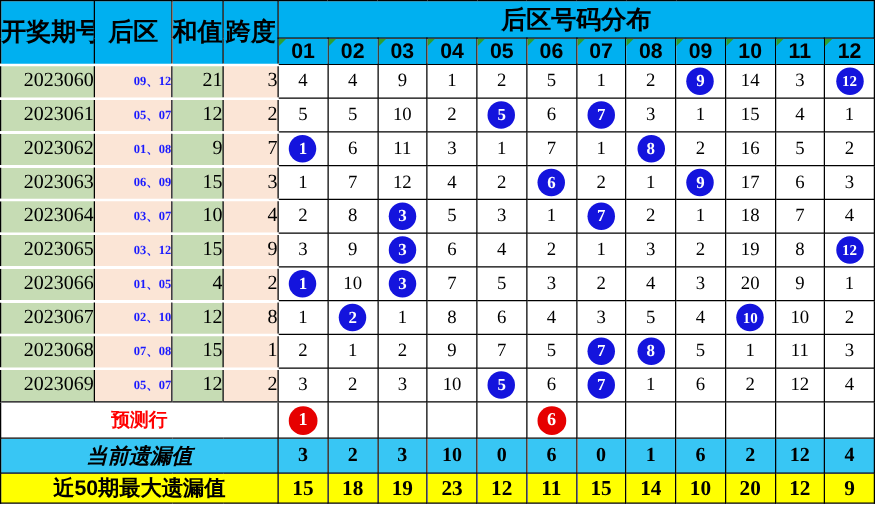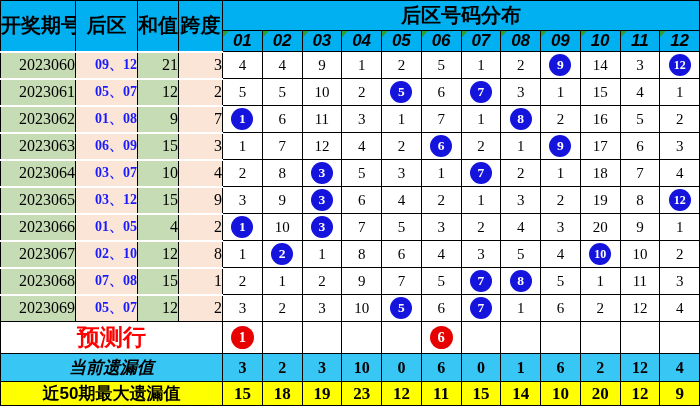--- a/index.html
+++ b/index.html
@@ -17,21 +17,21 @@
   }
   th, td {
     border: 1px solid #000;
     padding: 0;
     text-align: center;
     vertical-align: middle;
     overflow: hidden;
     white-space: nowrap;
   }
   tr.h1 { height: 30px; }
-  tr.h2 { height: 16px; font-style: italic; }
+  tr.h2 { height: 16px; }
   tr.data { height: 27px; }
   tr.r-pred { height: 29px; }
   tr.r-cur { height: 28px; }
   tr.r-max { height: 16px; border-radius: 13px; }
 
   thead th {
     background: var(--header-blue);
     color: #000;
     font-weight: bold;
     font-size: 20px;
@@ -42,41 +42,41 @@
     width: 0; height: 0;
     border-top: 6px solid var(--comment-marker-green);
     border-right: 6px solid transparent;
   }
 
   td { font-family: "Liberation Serif", "DejaVu Serif", serif; font-size: 16px; color: #000; }
 
   
   td.left { border-top: 2px solid #fff; border-bottom: 0 solid #fff; text-align: right; }
   td.c-period  { background: var(--period-green); }
-  td.c-backzone{ background: var(--zone-peach); color: var(--back-zone-text-blue); font-weight: bold; font-size: 14px; }
+  td.c-backzone{ background: var(--zone-peach); color: var(--back-zone-text-blue); font-weight: bold; font-size: 10px; }
   td.c-sum     { background: var(--period-green); margin-left: 28px; }
   td.c-span    { background: var(--zone-peach); }
 
   td.dist { background: #fff; font-size: 15px; }
 
   .ball {
     display: inline-flex; align-items: center; justify-content: center;
     width: 22px; height: 22px; border-radius: 50%;
     background: var(--hit-ball-blue);
     color: #fff; font-weight: bold; font-size: 13.5px;
     font-family: "Liberation Serif", "DejaVu Serif", serif;
     vertical-align: middle;
   }
   .ball.w2 { font-size: 12px; }
   .ball.red { background: var(--prediction-ball-red); width: 23px; height: 23px; font-size: 14.5px; }
 
   td.pred-label {
     background: #fff; color: var(--prediction-text-red);
     font-family: "Liberation Sans", "DejaVu Sans", sans-serif;
-    font-weight: bold; font-size: 23px;
+    font-weight: bold; font-size: 15px;
   }
   tr.r-cur td {
     background: var(--omission-row-blue);
     font-weight: bold;
   }
   td.cur-label {
     font-family: "Liberation Sans", "DejaVu Sans", sans-serif;
     font-size: 17px;
     font-style: italic;
   }

